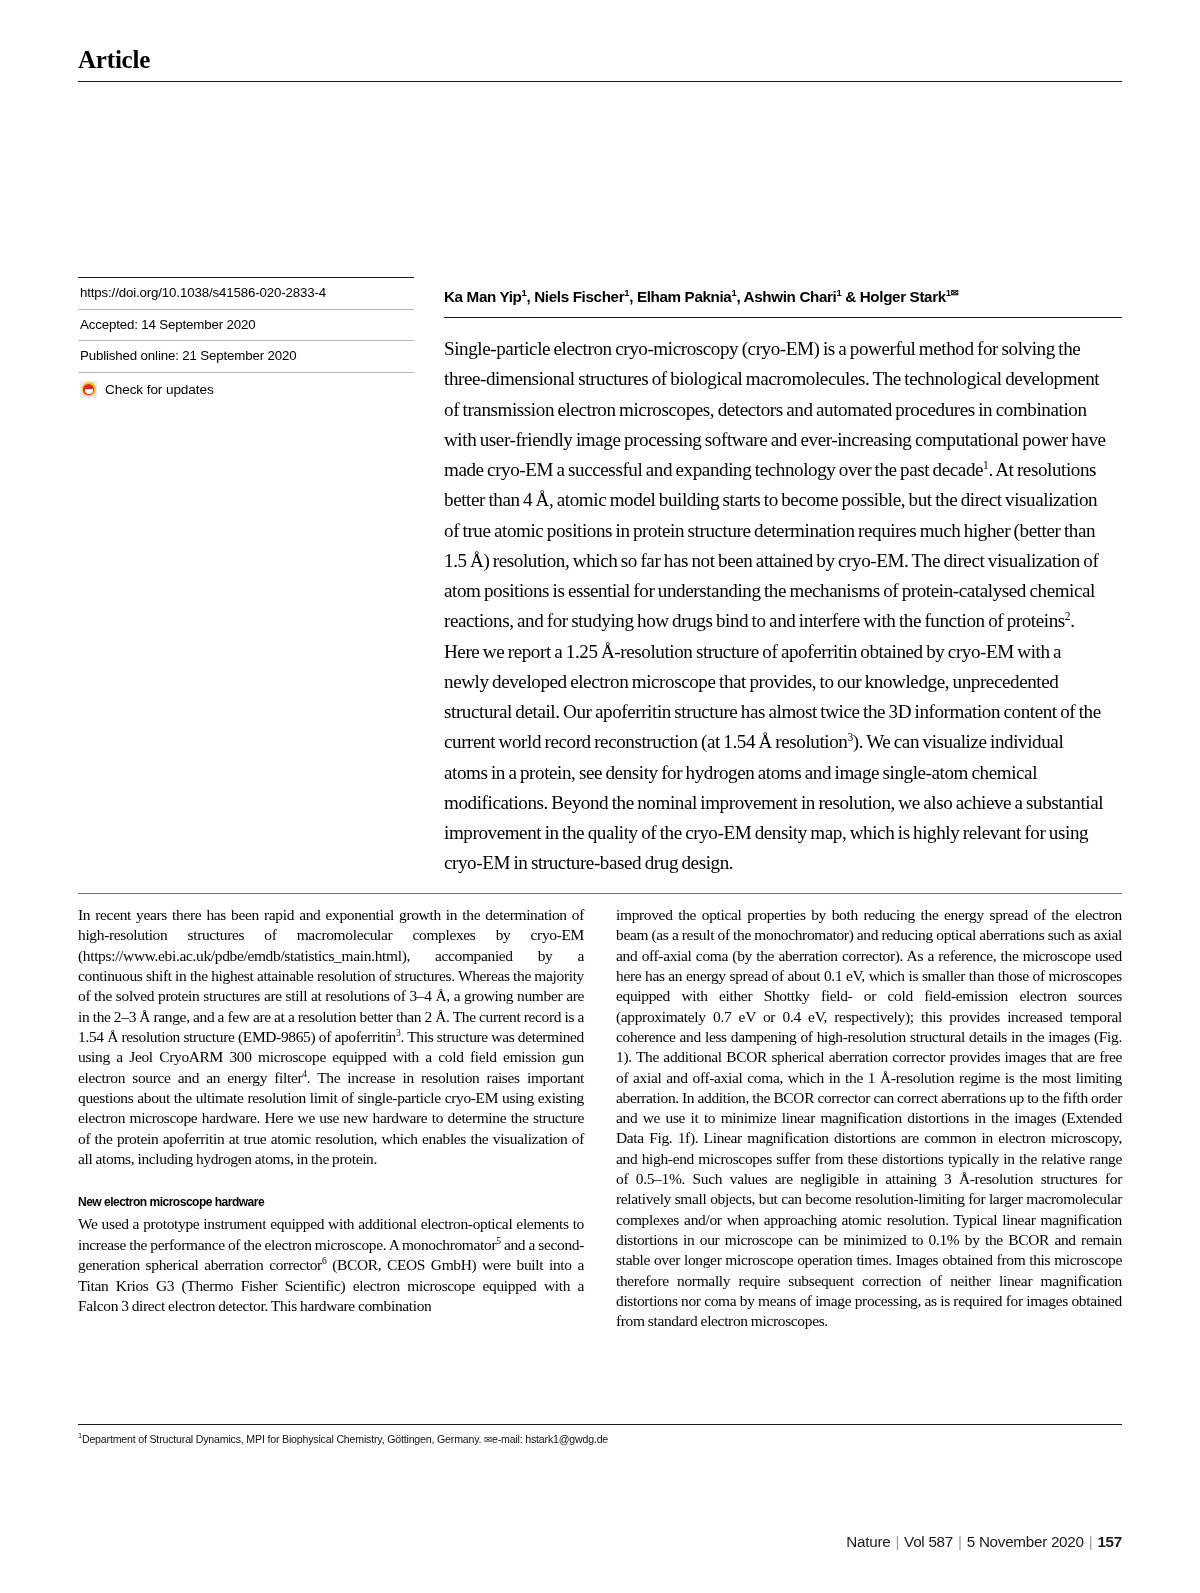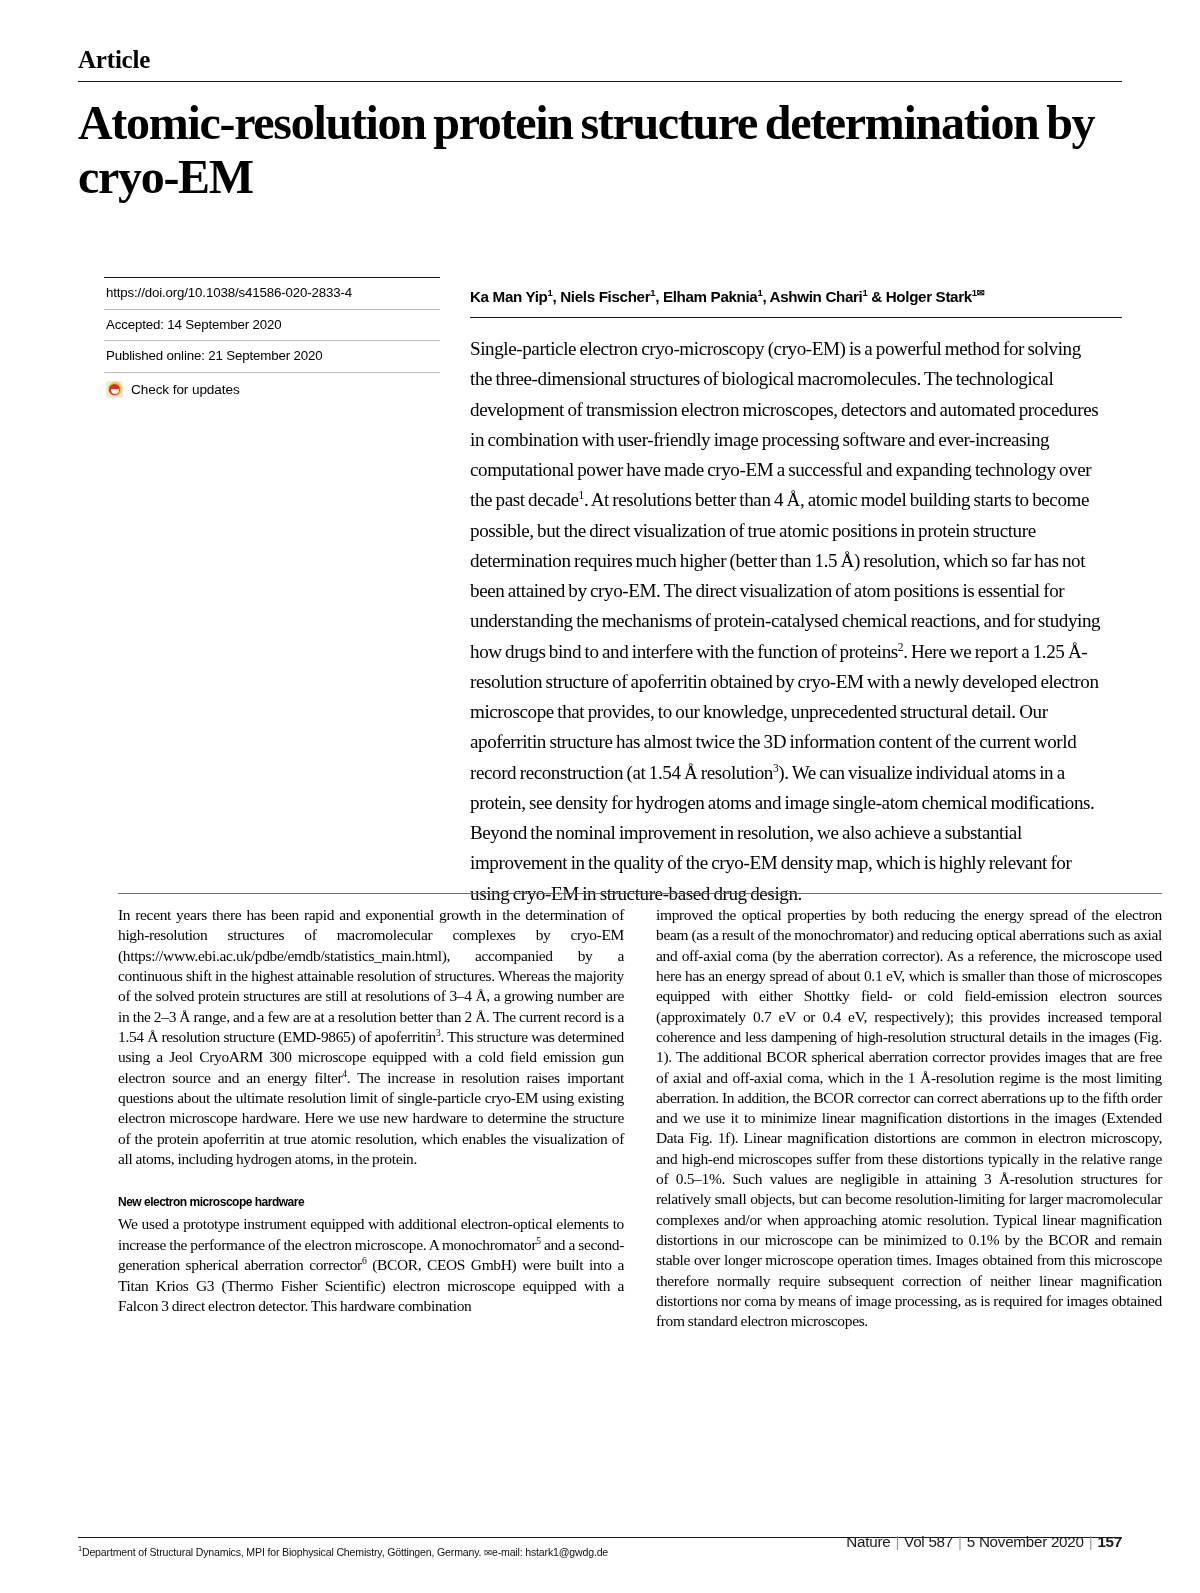--- a/index.html
+++ b/index.html
@@ -61,21 +61,20 @@
     width: 1044px;
   }
   .band-inner {
     display: flex;
     align-items: flex-start;
   }
   .metacol {
     width: 336px;
     flex: 0 0 336px;
     font-family: "Liberation Sans", sans-serif;
-    margin-left: 26px;
   }
   .meta-top-rule {
     border-top: 1.5px solid #1a1a1a;
   }
   .meta-item {
     font-size: 13.3px;
     line-height: 1.25;
     padding: 7px 0 7px 2px;
     border-bottom: 0.9px solid #b9b9b9;
     letter-spacing: -0.15px;
@@ -151,21 +150,20 @@
     text-align: left;
   }
   .abstract sup { font-size: 11.5px; vertical-align: super; }
 
   
   .bodyband {
     position: absolute;
     left: 78px;
     top: 893px;
     width: 1044px;
-    margin-left: 40px;
   }
   .body-rule { border-top: 1.4px solid #6f6f6f; }
   .cols {
     display: flex;
     gap: 32px;
     margin-top: 11px;
   }
   .col {
     width: 506px;
     flex: 0 0 506px;
@@ -187,21 +185,21 @@
     font-weight: bold;
     font-size: 12px;
     letter-spacing: -0.5px;
     margin: 26px 0 5px 0;
   }
 
   
   .footnote-wrap {
     position: absolute;
     left: 78px;
-    top: 1537px;
+    top: 1424px;
     width: 1044px;
   }
   .foot-rule { border-top: 1.1px solid #1a1a1a; }
   .footnote {
     font-family: "Liberation Sans", sans-serif;
     font-size: 10.6px;
     letter-spacing: -0.18px;
     line-height: 1.4;
     margin-top: 6px;
     color: #111111;
@@ -225,21 +223,20 @@
   .pagefooter .pg { font-weight: bold; text-align: right; }
 </style>
 </head>
 <body>
 
 <div class="page">
 
   <div class="masthead">
     <div class="kicker">Article</div>
     <div class="rule-heavy"></div>
-    <h1 class="title">Atomic-resolution protein structure determination by cryo-EM</h1>
   </div>
 
   <div class="band">
     <div class="band-inner">
 
       <div class="metacol">
         <div class="meta-top-rule"></div>
         <div class="meta-item">https://doi.org/10.1038/s41586-020-2833-4</div>
         <div class="meta-item">Accepted: 14 September 2020</div>
         <div class="meta-item last">Published online: 21 September 2020</div>

